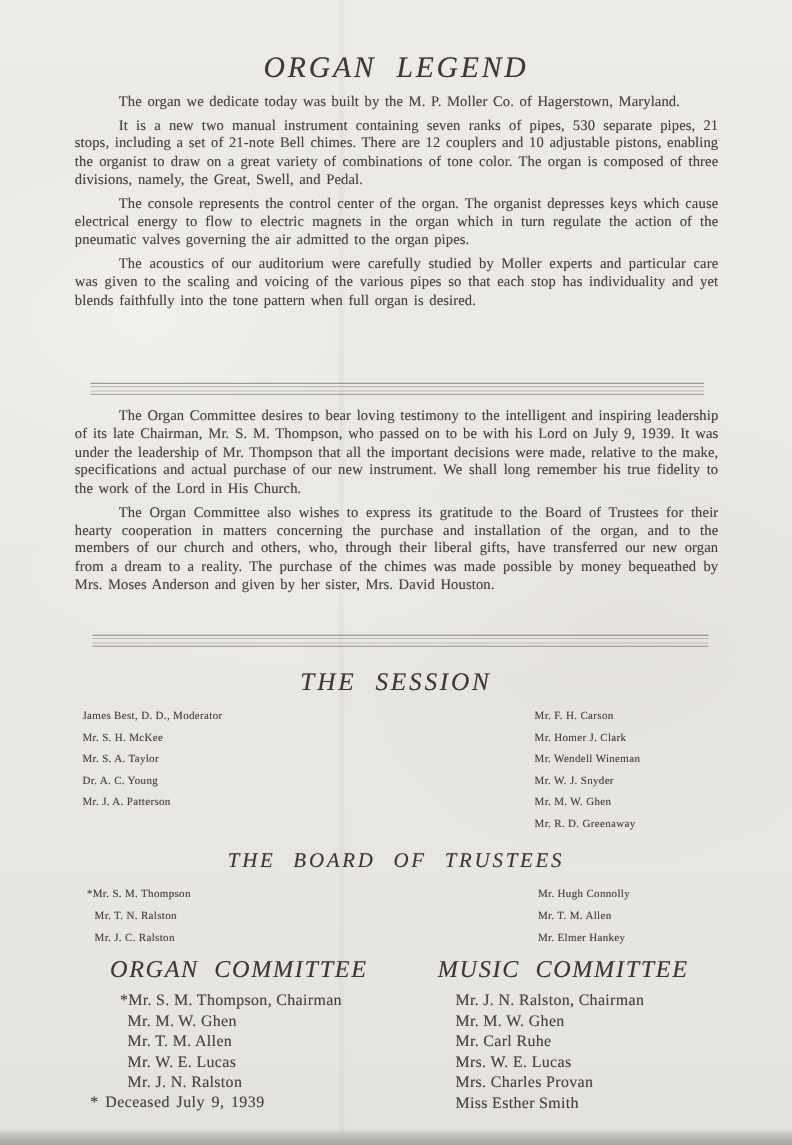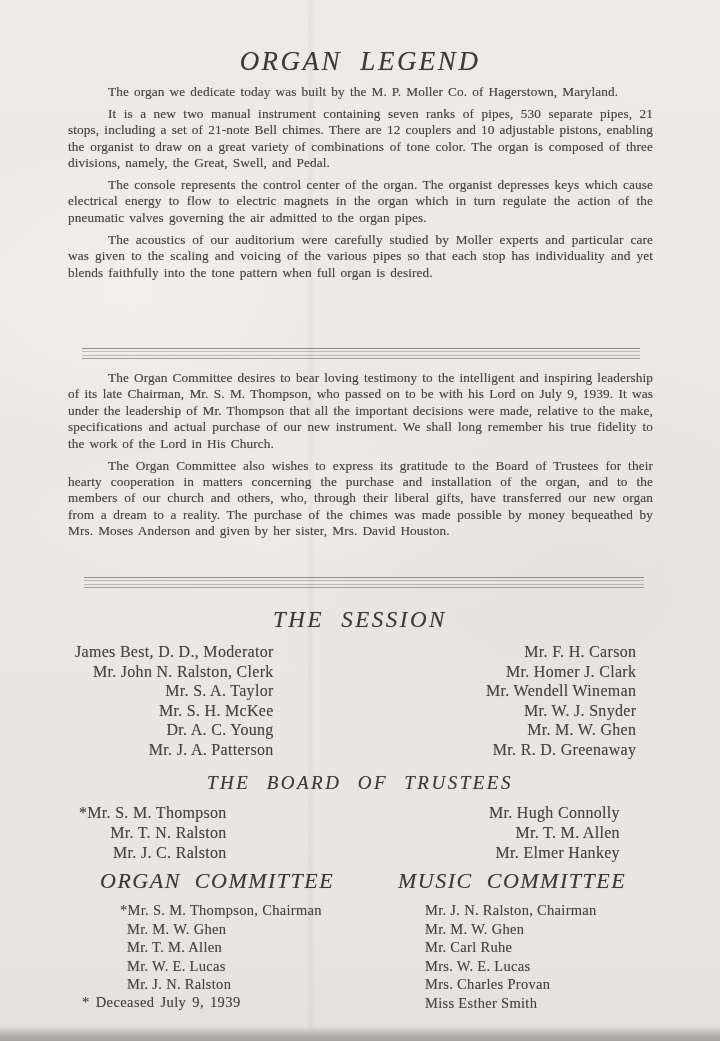--- a/index.html
+++ b/index.html
@@ -53,32 +53,32 @@
   .rule::before, .rule::after {
     content: ""; position: absolute; left: 0; right: 0;
     border-top: 1px solid rgba(120,116,110,0.40);
   }
   .rule::before { top: 2px; }
   .rule::after { bottom: 2px; }
   .rule-1 { top: 348px; left: 82px; width: 558px; }
   .rule-2 { top: 577px; left: 84px; width: 560px; }
 
   ul.namelist { list-style: none; margin: 0; padding: 0; }
-  .names { position: absolute; font-size: 16px; letter-spacing: 0.3px; white-space: nowrap; text-align: right; }
+  .names { position: absolute; font-size: 10px; letter-spacing: 0.3px; white-space: nowrap; }
   .session-left  { top: 642px; left: 75px;  line-height: 19.6px; }
   .session-right { top: 642px; left: 486px; line-height: 19.6px; }
   .trustees-left  { top: 803px; left: 86px;  line-height: 20.2px; }
   .trustees-right { top: 803px; left: 489px; line-height: 20.2px; }
   li.hang { text-indent: -7px; }
 
   .committee-col { position: absolute; top: 868px; }
   .committee-organ { left: 100px; }
   .committee-music { left: 398px; }
   .committee-col ul.namelist {
-    margin-left: 27px; font-size: 14.5px; line-height: 18.5px;
+    margin-left: 16px; font-size: 14.5px; line-height: 18.5px;
     letter-spacing: 0.3px; white-space: nowrap;
   }
   .footnote {
     position: absolute; top: 994px; left: 82px;
     font-size: 14.5px; letter-spacing: 0.4px; word-spacing: 2px; white-space: nowrap;
   }
   .bottom-edge {
     position: absolute; left: 0; top: 1026px; width: 720px; height: 15px;
     background: linear-gradient(180deg, rgba(190,188,183,0.0) 0%, #c8c6c2 35%, #b0aeaa 70%, #a7a5a1 100%);
   }
@@ -103,23 +103,22 @@
     <p>The Organ Committee desires to bear loving testimony to the intelligent and inspiring leadership of its late Chairman, Mr. S. M. Thompson, who passed on to be with his Lord on July 9, 1939. It was under the leadership of Mr. Thompson that all the important decisions were made, relative to the make, specifications and actual purchase of our new instrument. We shall long remember his true fidelity to the work of the Lord in His Church.</p>
     <p>The Organ Committee also wishes to express its gratitude to the Board of Trustees for their hearty cooperation in matters concerning the purchase and installation of the organ, and to the members of our church and others, who, through their liberal gifts, have transferred our new organ from a dream to a reality. The purchase of the chimes was made possible by money bequeathed by Mrs. Moses Anderson and given by her sister, Mrs. David Houston.</p>
   </div>
 
   <div class="rule rule-2"></div>
 
   <div class="display title-session soft">THE SESSION</div>
 
   <ul class="namelist names session-left soft">
     <li>James Best, D. D., Moderator</li>
-    <li>Mr. John N. Ralston, Clerk</li>
+    <li>Mr. S. H. McKee</li>
     <li>Mr. S. A. Taylor</li>
-    <li>Mr. S. H. McKee</li>
     <li>Dr. A. C. Young</li>
     <li>Mr. J. A. Patterson</li>
   </ul>
   <ul class="namelist names session-right soft">
     <li>Mr. F. H. Carson</li>
     <li>Mr. Homer J. Clark</li>
     <li>Mr. Wendell Wineman</li>
     <li>Mr. W. J. Snyder</li>
     <li>Mr. M. W. Ghen</li>
     <li>Mr. R. D. Greenaway</li>

